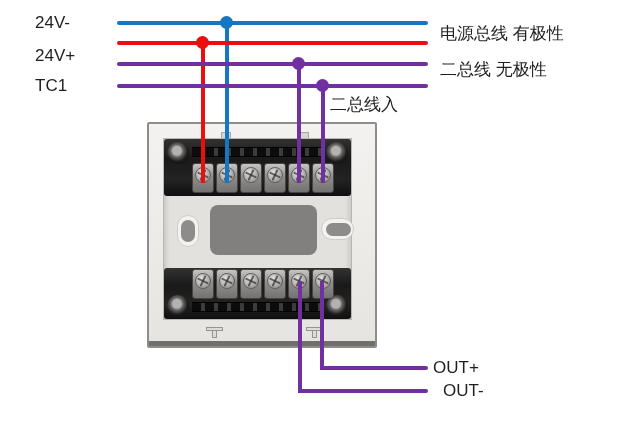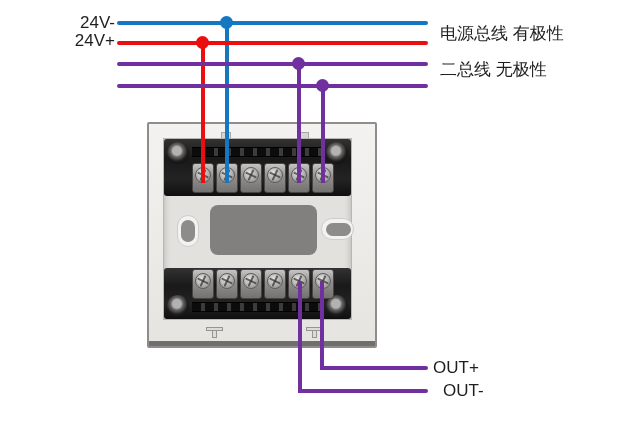--- a/index.html
+++ b/index.html
@@ -1,19 +1,19 @@
 <!DOCTYPE html>
 <html><head>
 <meta charset="utf-8">
 <style>
   html,body{margin:0;padding:0;background:#fff;}
   .screen{position:relative;width:640px;height:433px;background:#ffffff;overflow:hidden;
           font-family:"Liberation Sans",sans-serif;color:#1f1f1f;}
   .lbl{position:absolute;font-size:17px;line-height:20px;white-space:nowrap;color:#1f1f1f;}
-  .r{text-align:right;}
+  .r{text-align:left;}
   .hline{position:absolute;height:4px;border-radius:2px;z-index:6;}
   .vline{position:absolute;width:4px;z-index:5;}
   .dot{position:absolute;width:13px;height:13px;border-radius:50%;z-index:7;}
   .blue{background:#1577c2;}
   .red{background:#ea0e0e;}
   .purple{background:#7030a0;}
 
   
   .device{position:absolute;left:147px;top:122px;width:230px;height:226px;box-sizing:border-box;
           border:2px solid #8f8d8b;border-radius:2px;z-index:1;
@@ -47,24 +47,26 @@
   .slot{position:absolute;background:#8d8c8a;}
   .clip-bar{position:absolute;height:4px;width:17px;background:#dedcd8;border:1px solid #97958f;box-sizing:border-box;}
   .clip-stem{position:absolute;height:8px;width:5px;background:#dedcd8;border:1px solid #97958f;box-sizing:border-box;}
 </style>
 </head>
 <body>
 
 <div class="screen">
 
   <div class="lbl r" style="left:35px;top:13px;width:80px">24V-</div>
-  <div class="lbl r" style="left:35px;top:31px;width:80px">24V+</div>
+  <div class="lbl r" style="left:35px;top:46px;width:80px">24V+</div>
+  <div class="lbl r" style="left:35px;top:76px;width:80px">TC1</div>
 
   <div class="lbl" style="left:440px;top:24px">电源总线 有极性</div>
   <div class="lbl" style="left:440px;top:60px">二总线 无极性</div>
+  <div class="lbl r" style="left:330px;top:95px;width:87px">二总线入</div>
 
   <div class="lbl" style="left:433px;top:358px">OUT+</div>
   <div class="lbl" style="left:443px;top:381px">OUT-</div>
 
   <div class="vline red" style="left:201px;top:43px;height:140px"></div>
   <div class="vline blue" style="left:225px;top:23px;height:160px"></div>
   <div class="vline purple" style="left:297px;top:64px;height:119px"></div>
   <div class="vline purple" style="left:321px;top:86px;height:97px"></div>
   <div class="vline purple" style="left:298px;top:281px;height:112px"></div>
   <div class="vline purple" style="left:320px;top:281px;height:89px"></div>

